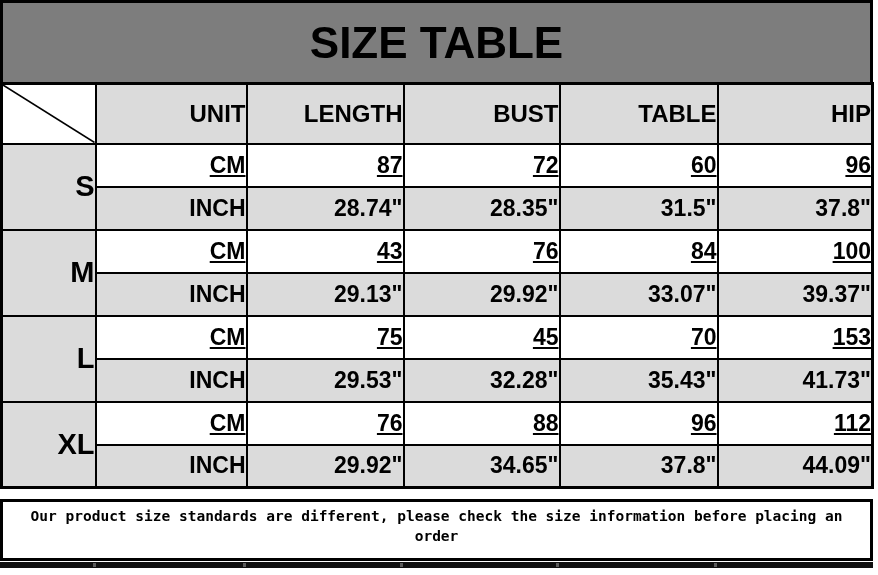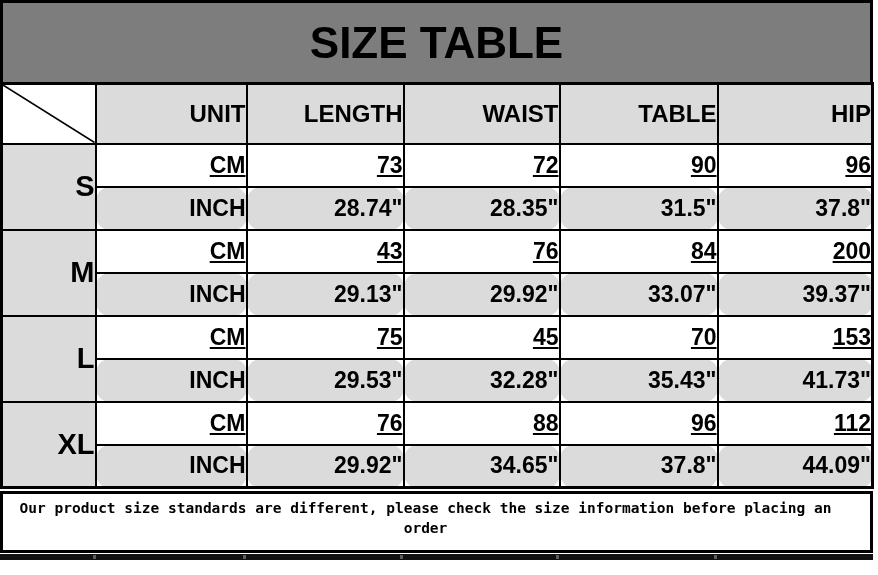--- a/index.html
+++ b/index.html
@@ -66,31 +66,32 @@
     width: 100%; height: 100%;
     display: block;
   }
   td.sz {
     background: var(--shaded-cell-bg, #dbdbdb);
     font-size: 29px;
   }
   tr.cm  { height: 43px; }
   tr.inch{ height: 43px; }
   tr.cm  td.c { background: var(--white-cell-bg, #ffffff); text-decoration: underline; }
-  tr.inch td.c { background: var(--shaded-cell-bg, #dbdbdb); border-radius: 14px; }
+  tr.inch td.c { background: var(--shaded-cell-bg, #dbdbdb); }
   td.c { font-size: 23px; }
   
   .note-box {
     box-sizing: border-box;
-    margin-top: 2px;
+    margin-top: 10px;
     width: 873px;
     height: 62px;
     background: var(--note-bg, #fff);
     border: 3px solid var(--grid-border, #000);
     display: flex;
+    justify-content: center;
     align-items: flex-start;
   }
   .note-text {
     font-family: "DejaVu Sans Mono", monospace;
     font-weight: bold;
     font-size: 14.5px;
     line-height: 20px;
     padding-top: 4px;
     max-width: 845px;
     text-align: center;
@@ -132,48 +133,48 @@
     </colgroup>
     <tbody>
       <tr class="hdr">
         <td class="diag">
           <svg viewBox="0 0 100 100" preserveAspectRatio="none">
             <line x1="0" y1="0" x2="100" y2="100" stroke="#000" stroke-width="1.6" vector-effect="non-scaling-stroke"></line>
           </svg>
         </td>
         <th>UNIT</th>
         <th>LENGTH</th>
-        <th>WAIST</th>
+        <th>BUST</th>
         <th>TABLE</th>
         <th>HIP</th>
       </tr>
 
       <tr class="cm">
         <td class="sz" rowspan="2">S</td>
         <td class="c">CM</td>
-        <td class="c">73</td>
+        <td class="c">87</td>
         <td class="c">72</td>
-        <td class="c">90</td>
+        <td class="c">60</td>
         <td class="c">96</td>
       </tr>
       <tr class="inch">
         <td class="c">INCH</td>
         <td class="c">28.74"</td>
         <td class="c">28.35"</td>
         <td class="c">31.5"</td>
         <td class="c">37.8"</td>
       </tr>
 
       <tr class="cm">
         <td class="sz" rowspan="2">M</td>
         <td class="c">CM</td>
         <td class="c">43</td>
         <td class="c">76</td>
         <td class="c">84</td>
-        <td class="c">200</td>
+        <td class="c">100</td>
       </tr>
       <tr class="inch">
         <td class="c">INCH</td>
         <td class="c">29.13"</td>
         <td class="c">29.92"</td>
         <td class="c">33.07"</td>
         <td class="c">39.37"</td>
       </tr>
 
       <tr class="cm">

